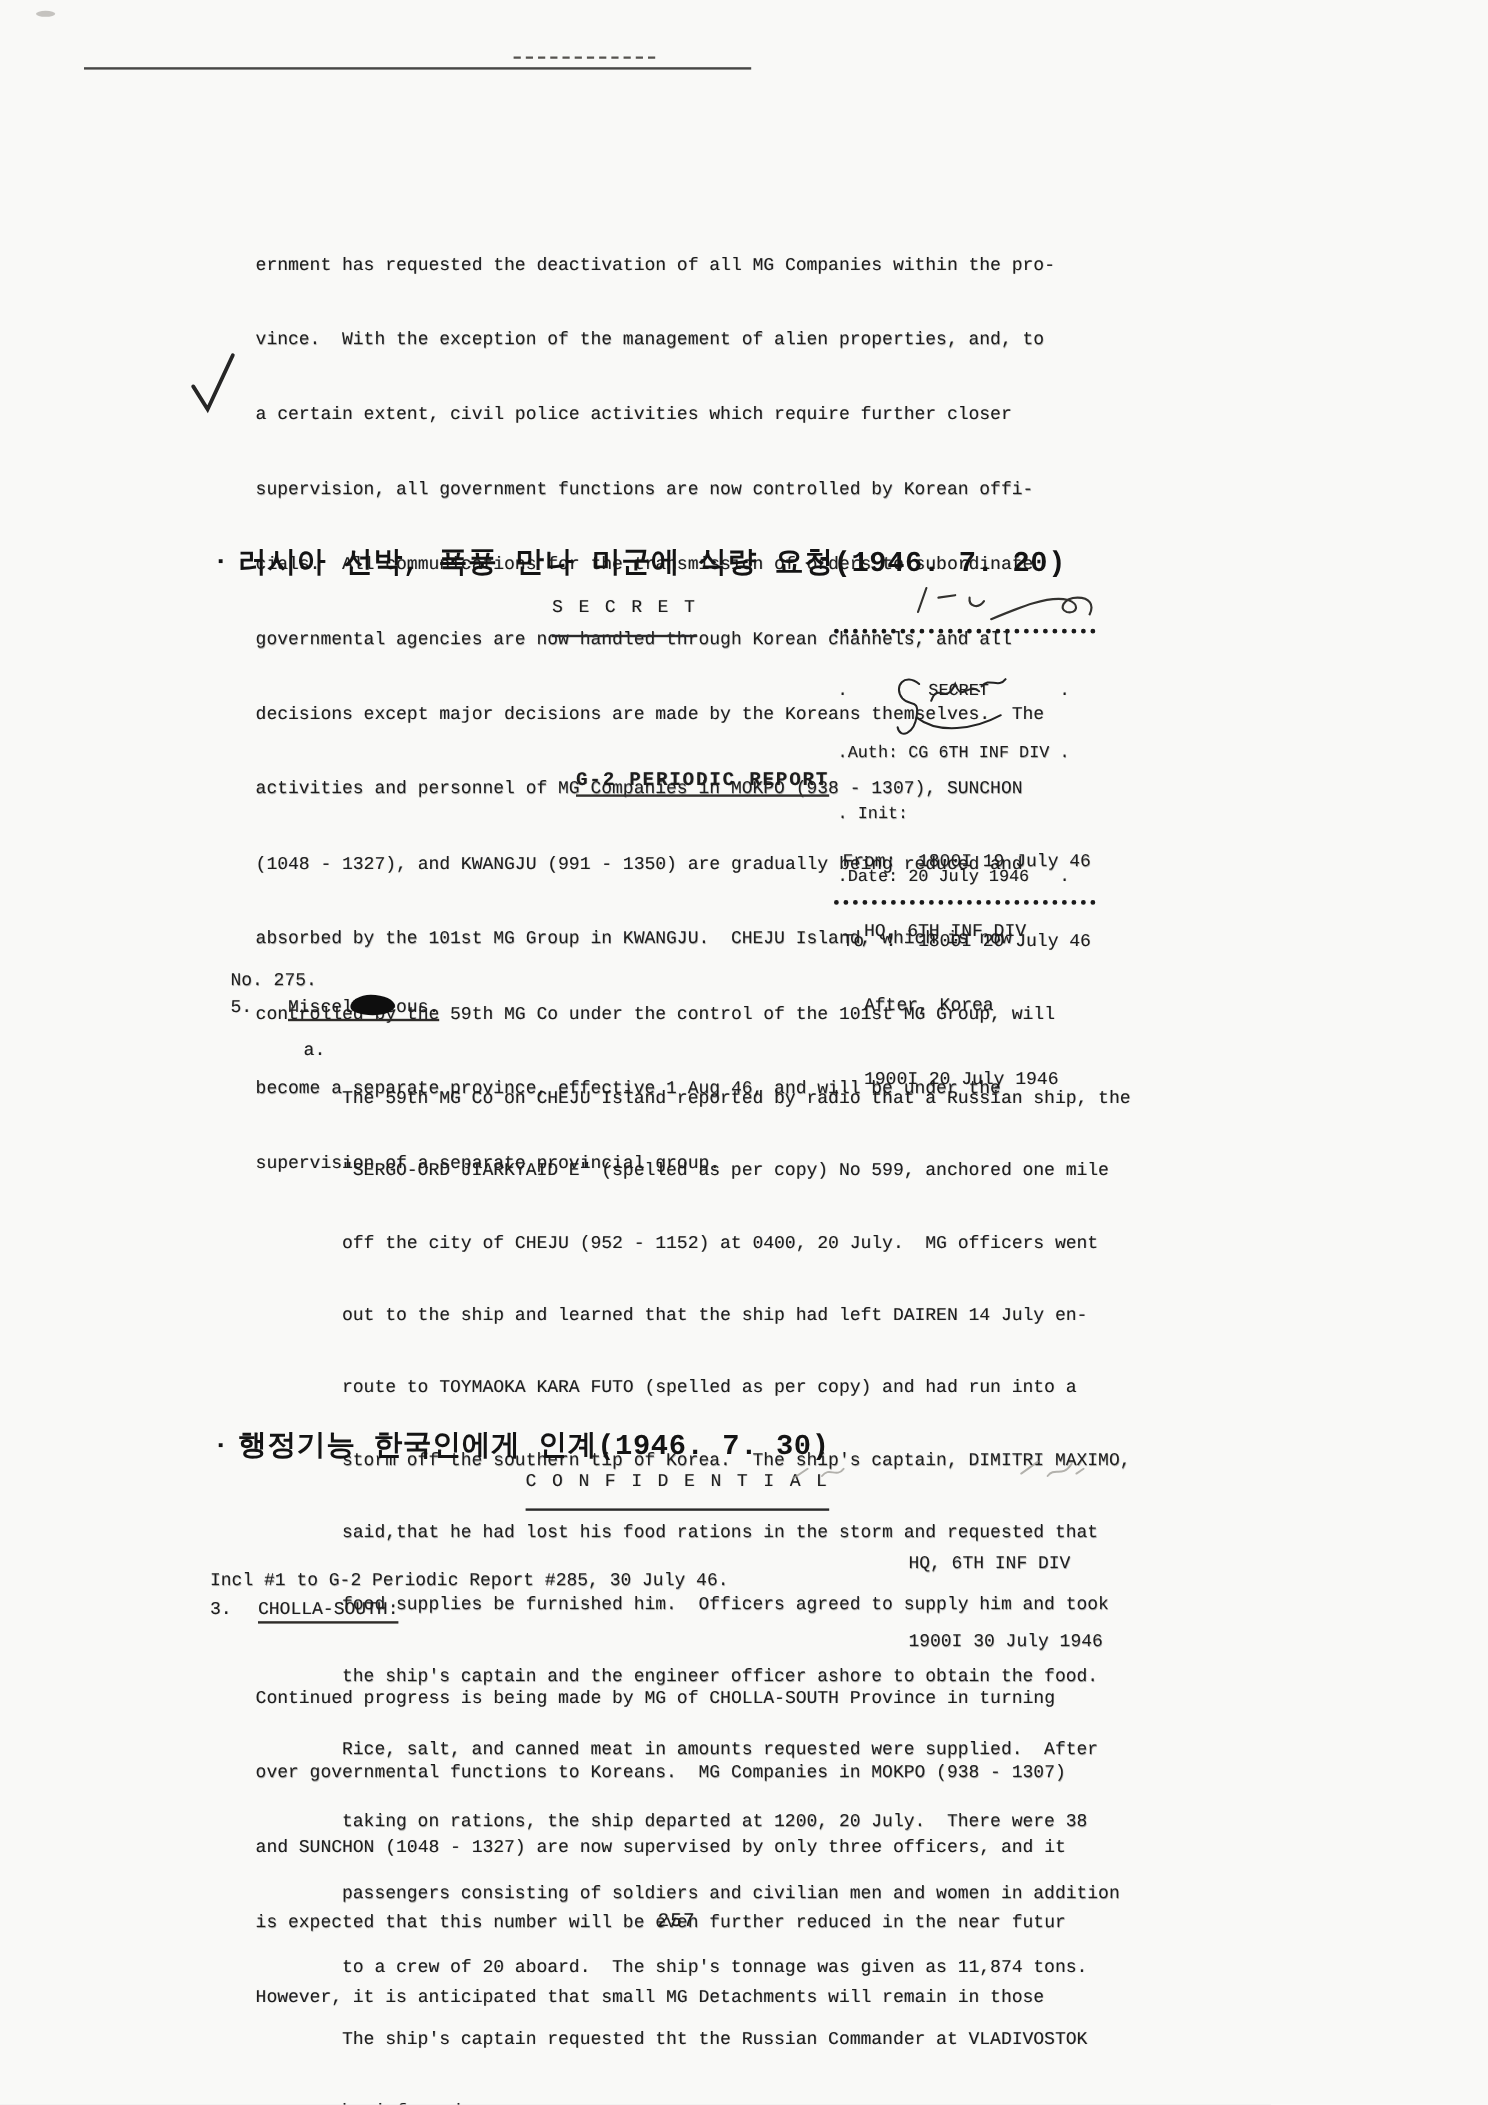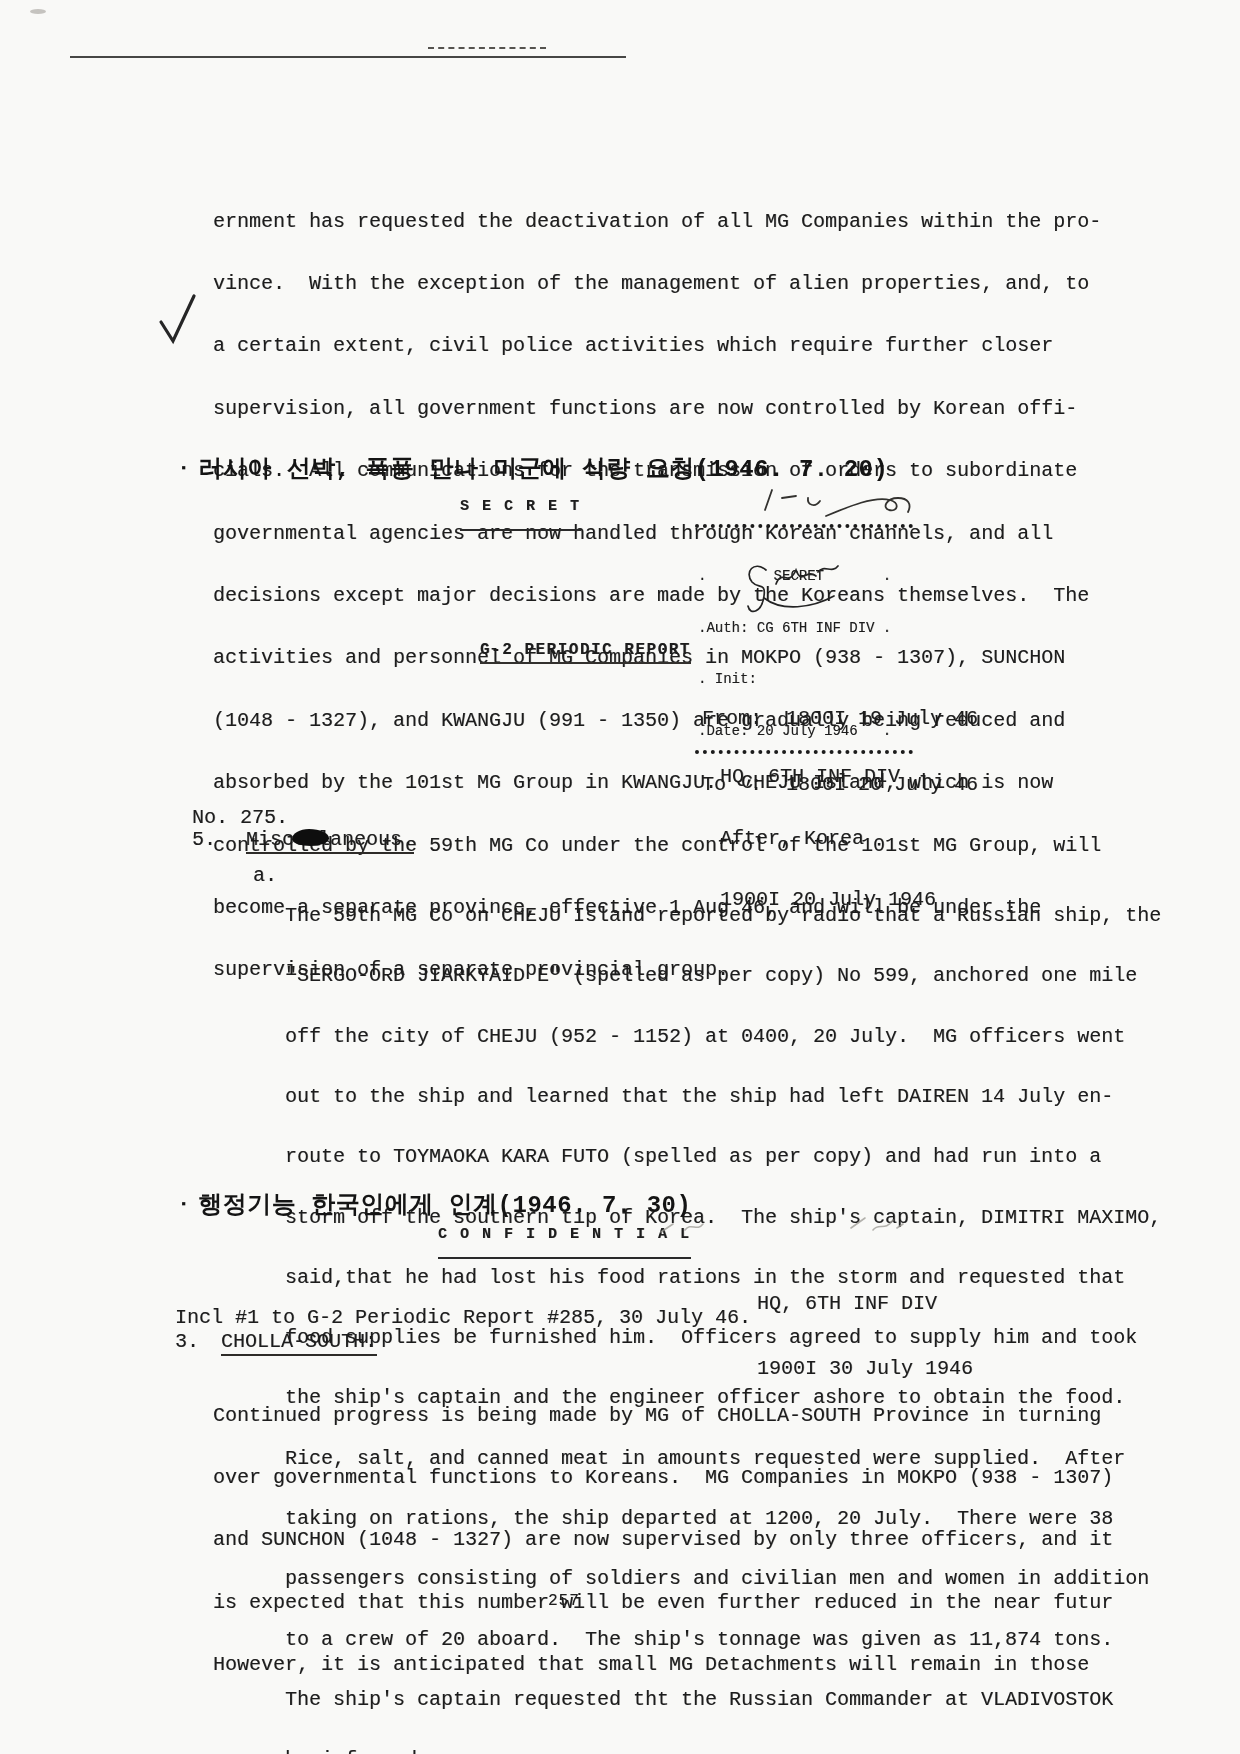--- a/index.html
+++ b/index.html
@@ -3,33 +3,33 @@
 <meta charset="utf-8">
 <style>
   html,body { margin:0; padding:0; background:#e8e8e6; }
   .page {
     position:relative; width:1240px; height:1754px; margin:0 auto;
     background:#f9f9f7; overflow:hidden;
     font-family:"Liberation Mono","DejaVu Sans Mono",monospace;
     color:#1d1d1d;
   }
   .tw {
-    position:absolute; font-size:20px; line-height:20.8px;
+    position:absolute; font-size:15px; line-height:20.8px;
     white-space:pre; text-shadow:0.4px 0.4px 0.6px rgba(25,25,25,0.4);
   }
   .rule-solid { position:absolute; height:2px; background:#474745; }
   .rule-dashed { position:absolute; height:0; border-top:2px dashed #55534f; }
   .kh {
     position:absolute; font-family:Liberation Mono, monospace;
     font-weight:700; font-size:24px; color:#141414; letter-spacing:0.5px;
     white-space:pre;
   }
   .kh .bullet { font-size:13px; vertical-align:4px; margin-right:10px; }
   .classif {
-    position:absolute; font-weight:700; font-size:15px; letter-spacing:2px;
+    position:absolute; font-weight:400; font-size:15px; letter-spacing:2px;
     border-bottom:2px solid #2a2a2a; padding-bottom:14px; white-space:pre;
     text-shadow:0.4px 0.4px 0.6px rgba(25,25,25,0.4);
   }
   .report-title {
     position:absolute; font-weight:700; font-size:16px; letter-spacing:1.5px;
     border-bottom:2.5px solid #33312e; padding-bottom:3px; white-space:pre;
     text-shadow:0.4px 0.4px 0.6px rgba(25,25,25,0.45);
   }
   .stamp {
     position:absolute; left:695px; top:524px; width:212px;

